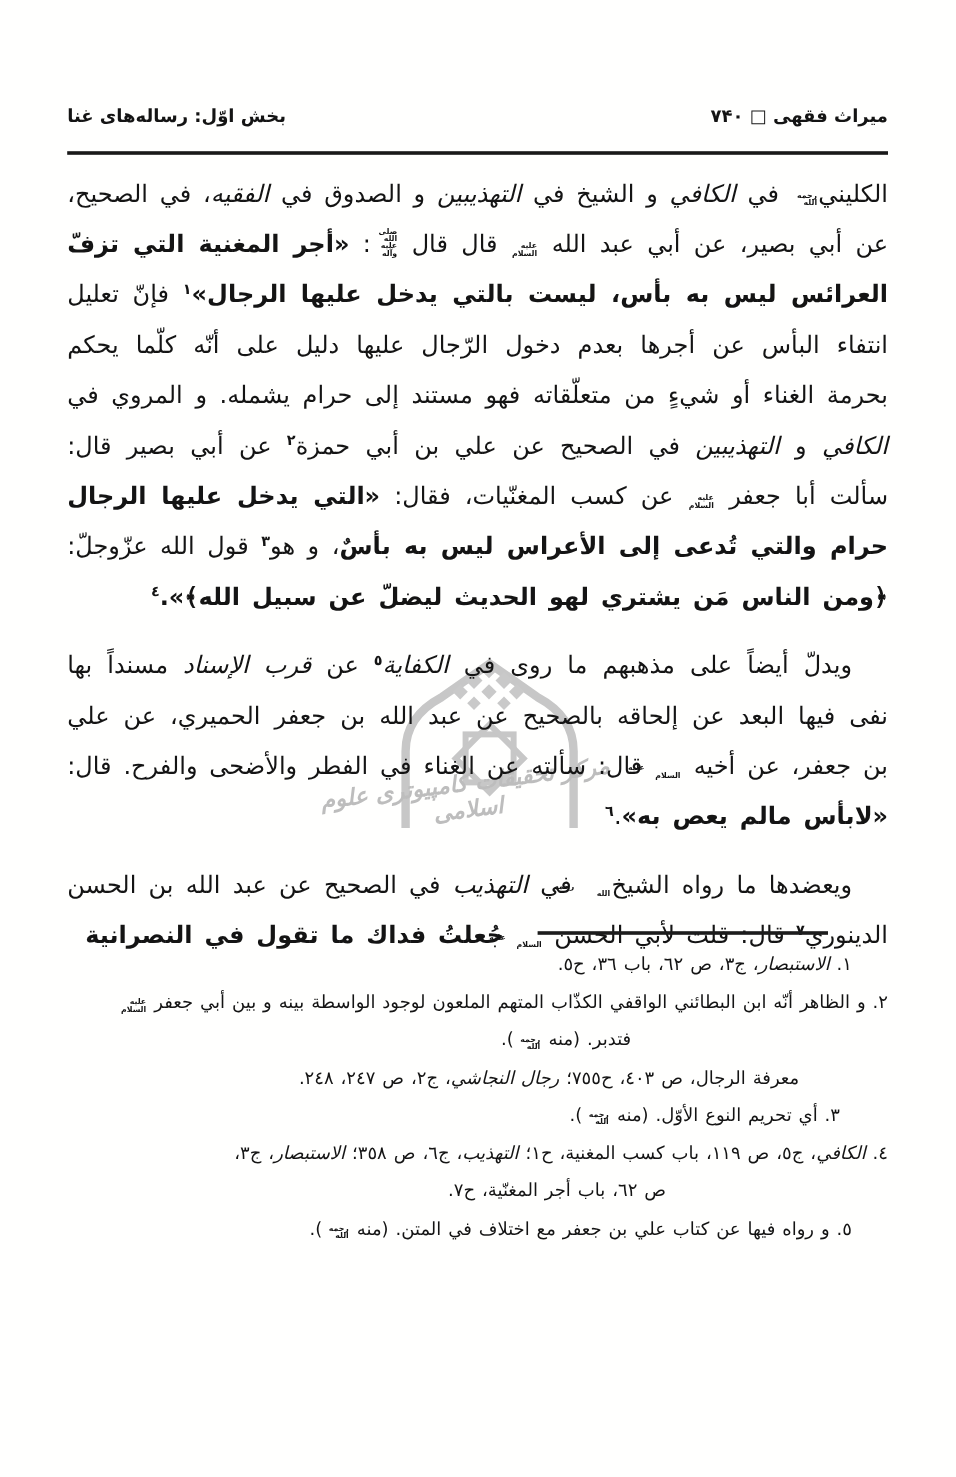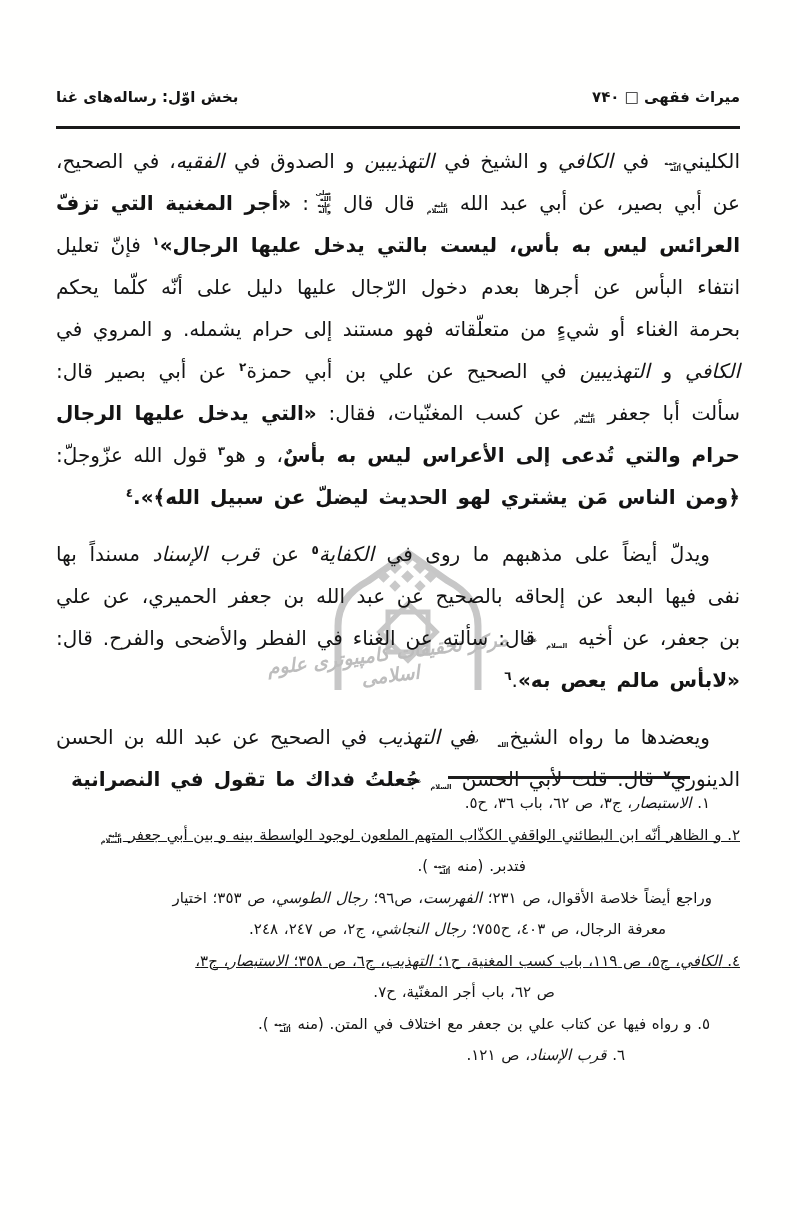--- a/index.html
+++ b/index.html
@@ -27,21 +27,21 @@
   .ri{font-style:italic;}
   .rsup{font-size:12px;vertical-align:7px;font-weight:bold;line-height:0;}
   .hn{display:inline-block;width:21px;font-size:6.5px;line-height:6px;
      font-weight:bold;vertical-align:-3px;
      word-spacing:0;letter-spacing:0;margin:0 1px;white-space:normal;}
   
   .fnsep{height:3px;width:242px;background:#1c1c1c;margin:0 50px 9px 0;}
   .footnotes{position:absolute;top:776px;right:57px;left:56px;z-index:2;
     font-size:15px;line-height:31.5px;text-align:right;word-spacing:1px;}
   .fl{text-align:right;}
-  .ind0{padding-right:0;text-decoration:underline;}
+  .ind0{padding-right:0;}
   .ind28{padding-right:28px;padding-left:40px;text-align:justify;}
   .ind30{padding-right:30px;}
   .ind40{padding-right:40px;}
   .ind74{padding-right:74px;}
   .ind115{padding-right:115px;}
   .ind185{padding-right:185px;}
   .ind214{padding-right:214px;}
   .frow{display:flex;gap:26px;align-items:baseline;}
   
   .watermark{position:absolute;z-index:1;left:0;top:0;width:100%;height:100%;pointer-events:none;}
@@ -89,23 +89,22 @@
     <p class="para"><span class="rn">الكليني</span><span class="hn">رحمه الله</span><span class="rn"> في </span><span class="ri">الكافي</span><span class="rn"> و الشيخ في </span><span class="ri">التهذيبين</span><span class="rn"> و الصدوق في </span><span class="ri">الفقيه</span><span class="rn">، في الصحيح، عن أبي بصير، عن أبي عبد الله </span><span class="hn">عليه السلام</span><span class="rn"> قال قال </span><span class="hn">صلى الله عليه وآله</span><span class="rn">: </span><span class="rb">«أجر المغنية التي تزفّ العرائس ليس به بأس، ليست بالتي يدخل عليها الرجال»</span><span class="rsup">١</span><span class="rn"> فإنّ تعليل انتفاء البأس عن أجرها بعدم دخول الرّجال عليها دليل على أنّه كلّما يحكم بحرمة الغناء أو شيءٍ من متعلّقاته فهو مستند إلى حرام يشمله. و المروي في </span><span class="ri">الكافي</span><span class="rn"> و </span><span class="ri">التهذيبين</span><span class="rn"> في الصحيح عن علي بن أبي حمزة</span><span class="rsup">٢</span><span class="rn"> عن أبي بصير قال: سألت أبا جعفر </span><span class="hn">عليه السلام</span><span class="rn"> عن كسب المغنّيات، فقال: </span><span class="rb">«التي يدخل عليها الرجال حرام والتي تُدعى إلى الأعراس ليس به بأسٌ</span><span class="rn">، و هو</span><span class="rsup">٣</span><span class="rn"> قول الله عزّوجلّ: </span><span class="rb">﴿ومن الناس مَن يشتري لهو الحديث ليضلّ عن سبيل الله﴾</span><span class="rb">».</span><span class="rsup">٤</span></p>
     <p class="para indent"><span class="rn">ويدلّ أيضاً على مذهبهم ما روى في </span><span class="ri">الكفاية</span><span class="rsup">٥</span><span class="rn"> عن </span><span class="ri">قرب الإسناد</span><span class="rn"> مسنداً بها نفى فيها البعد عن إلحاقه بالصحيح عن عبد الله بن جعفر الحميري، عن علي بن جعفر، عن أخيه </span><span class="hn">عليه السلام</span><span class="rn"> قال: سألته عن الغناء في الفطر والأضحى والفرح. قال: </span><span class="rb">«لابأس مالم يعص به»</span><span class="rn">.</span><span class="rsup">٦</span></p>
     <p class="para indent"><span class="rn">ويعضدها ما رواه الشيخ</span><span class="hn">رحمه الله</span><span class="rn"> في </span><span class="ri">التهذيب</span><span class="rn"> في الصحيح عن عبد الله بن الحسن الدينوري</span><span class="rsup">٧</span><span class="rn"> قال: قلت لأبي الحسن </span><span class="hn">عليه السلام</span><span class="rn"> </span><span class="rb">جُعلتُ فداك ما تقول في النصرانية</span></p>
   </div>
 
   <div class="footnotes">
     <div class="fnsep"></div>
     <div class="fl ind30"><span class="rn">١. </span><span class="ri">الاستبصار</span><span class="rn">، ج٣، ص ٦٢، باب ٣٦، ح٥.</span></div>
     <div class="fl ind0"><span class="rn">٢. و الظاهر أنّه ابن البطائني الواقفي الكذّاب المتهم الملعون لوجود الواسطة بينه و بين أبي جعفر </span><span class="hn">عليه السلام</span></div>
     <div class="fl ind214"><span class="rn">فتدبر. (منه </span><span class="hn">رحمه الله</span><span class="rn">).</span></div>
-    <div class="fl ind28"><span class="rn">وراجع أيضاً خلاصة الأقوال، ص ٢٣١؛ </span><span class="ri">الفهرست</span><span class="rn">، ص٩٦؛ </span><span class="ri">رجال الطوسي</span><span class="rn">، ص ٣٥٣؛ اختيار</span></div>
     <div class="fl ind74"><span class="rn">معرفة الرجال، ص ٤٠٣، ح٧٥٥؛ </span><span class="ri">رجال النجاشي</span><span class="rn">، ج٢، ص ٢٤٧، ٢٤٨.</span></div>
+    <div class="fl ind40"><span class="rn">٣. أي تحريم النوع الأوّل. (منه </span><span class="hn">رحمه الله</span><span class="rn">).</span></div>
     <div class="fl ind0"><span class="rn">٤. </span><span class="ri">الكافي</span><span class="rn">، ج٥، ص ١١٩، باب كسب المغنية، ح١؛ </span><span class="ri">التهذيب</span><span class="rn">، ج٦، ص ٣٥٨؛ </span><span class="ri">الاستبصار</span><span class="rn">، ج٣،</span></div>
     <div class="fl ind185"><span class="rn">ص ٦٢، باب أجر المغنّية، ح٧.</span></div>
     <div class="fl ind30"><span class="rn">٥. و رواه فيها عن كتاب علي بن جعفر مع اختلاف في المتن. (منه </span><span class="hn">رحمه الله</span><span class="rn">).</span></div>
     <div class="fl frow ind115">
-      <span class="fcell"><span class="rn">٦. </span><span class="ri">قرب الإسناد</span><span class="rn">، ص ١٢١.</span></span>
     </div>
   </div>
 
 </div>
 
 </body></html>

